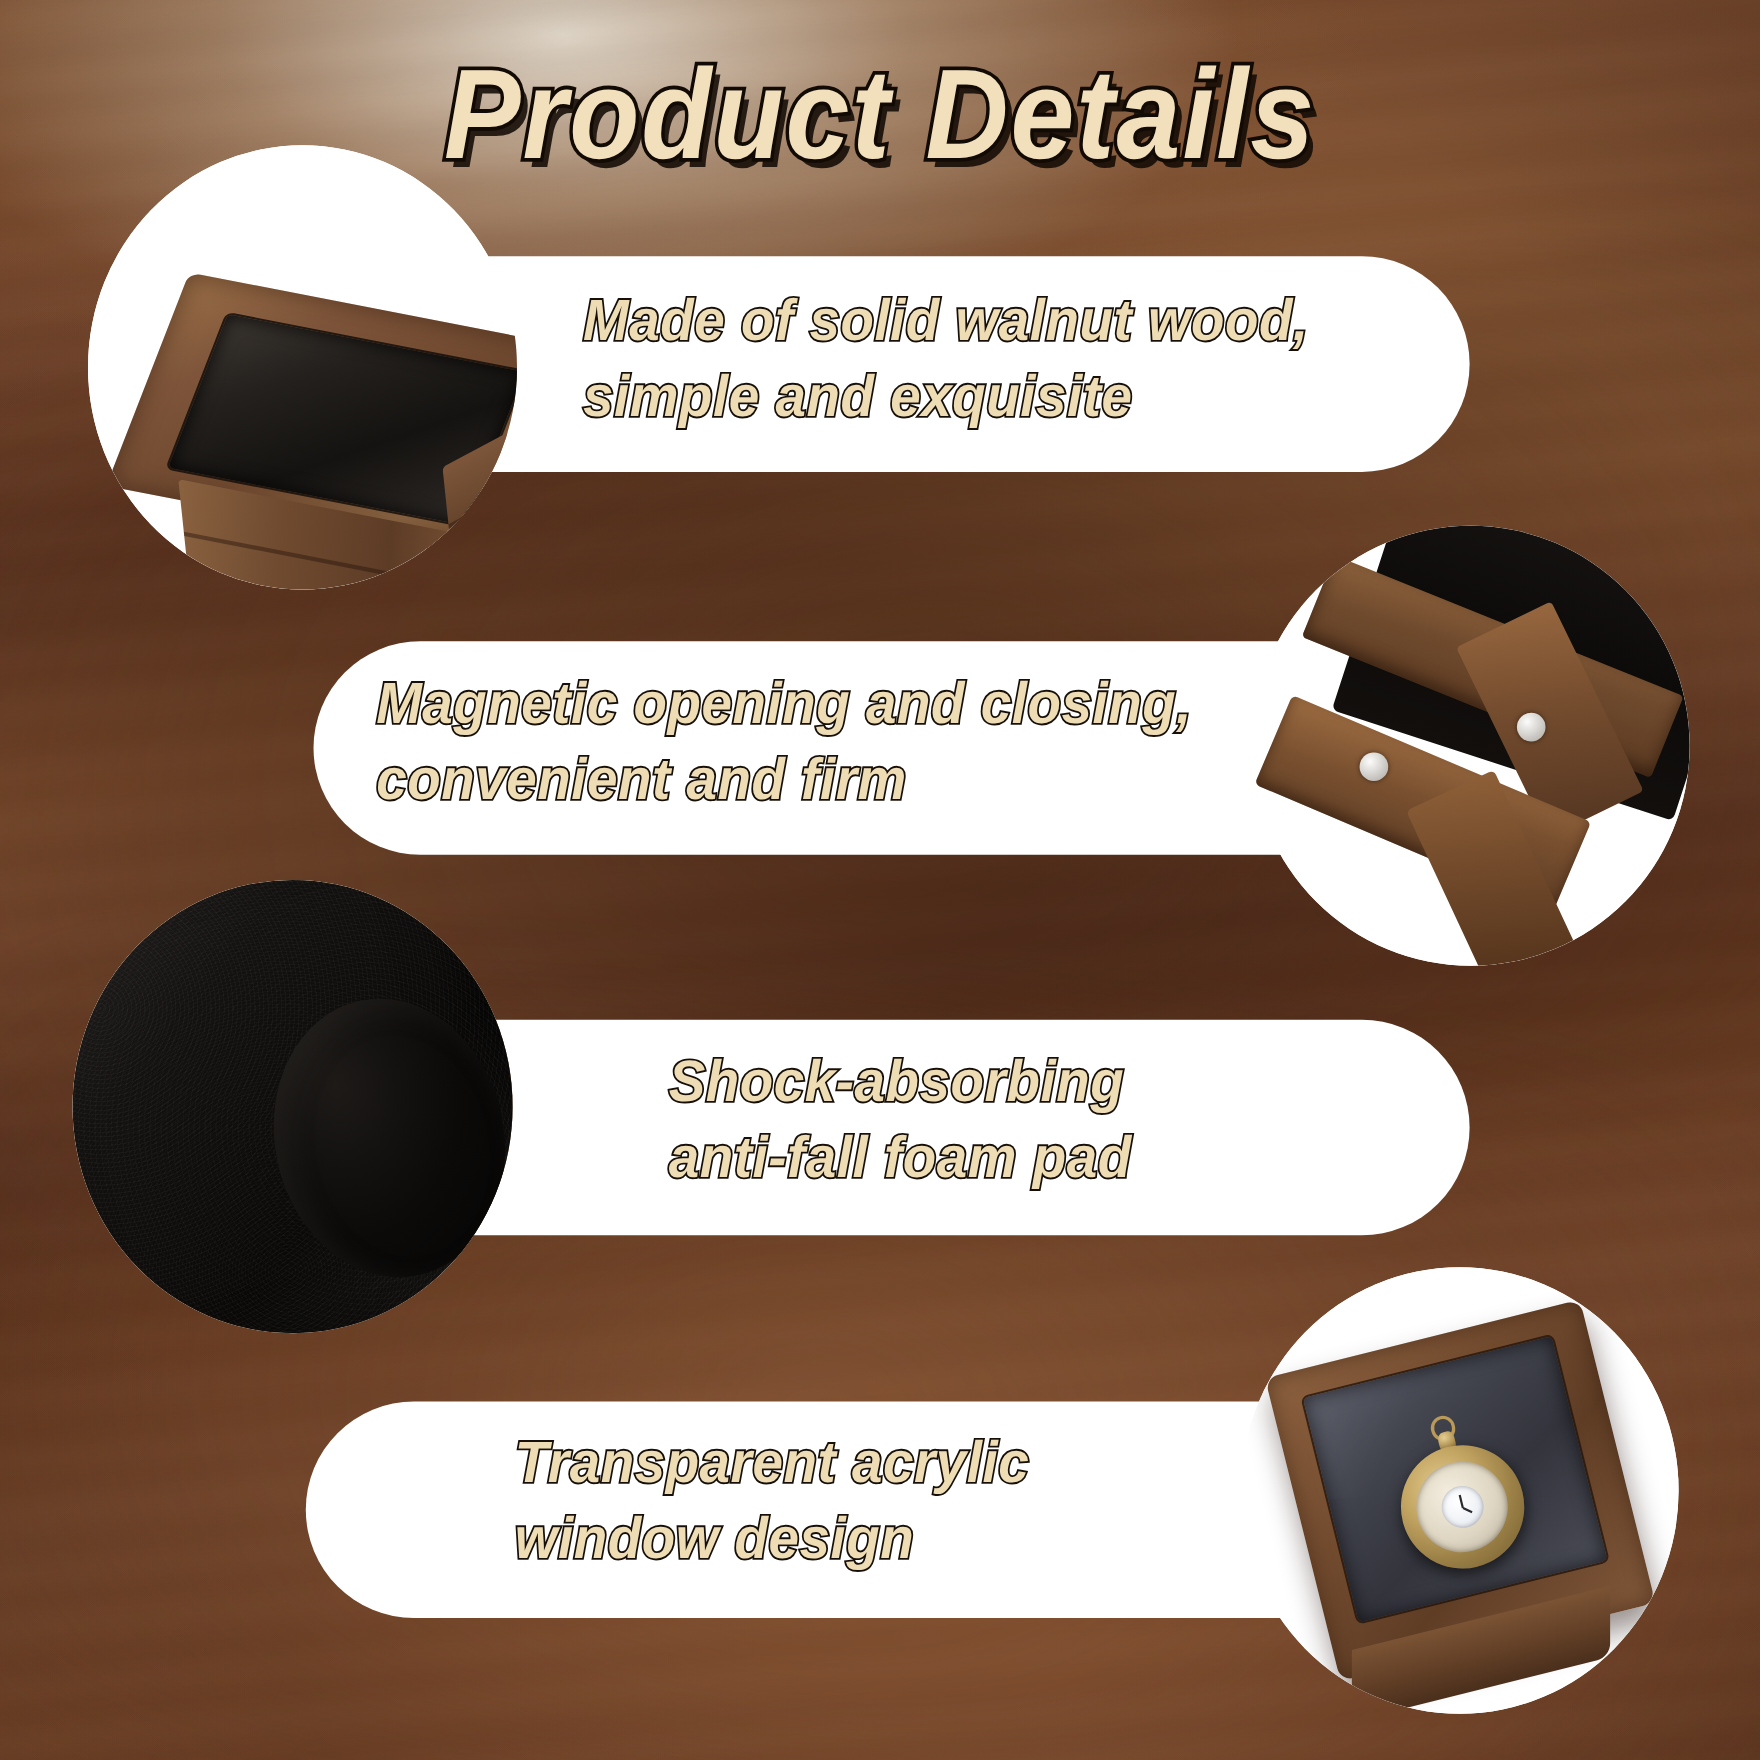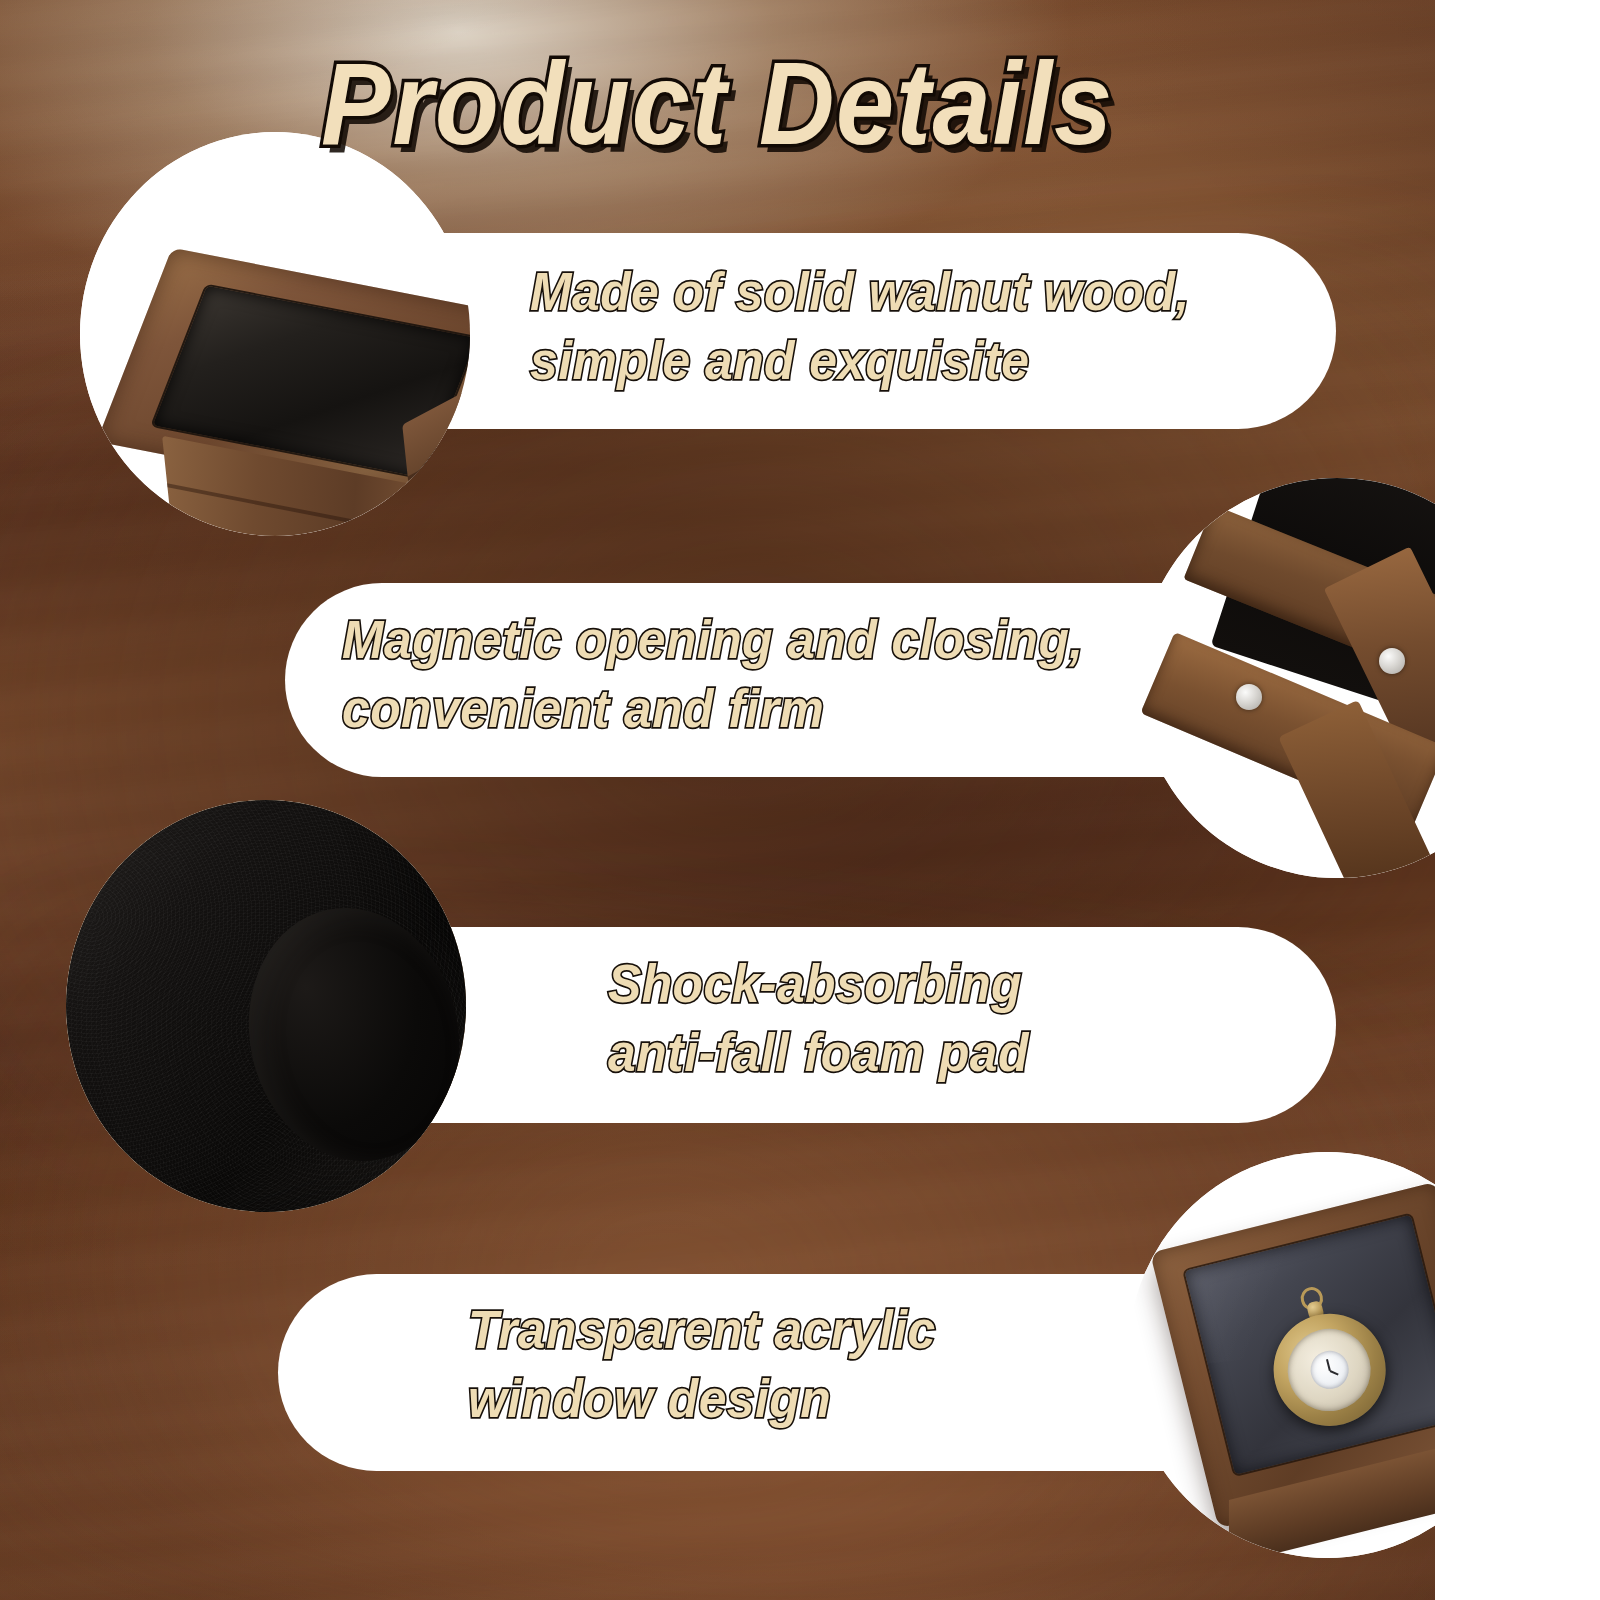--- a/index.html
+++ b/index.html
@@ -6,21 +6,21 @@
 
   html, body {
     width: 1600px;
     height: 1600px;
     overflow: hidden;
     font-family: "Liberation Sans", sans-serif;
   }
 
   #stage {
     position: relative;
-    width: 1435px;
+    width: 1600px;
     height: 1600px;
     overflow: hidden;
     background: #6b3f27;
   }
 
   
   .bg-base {
     position: absolute;
     inset: 0;
     background:

